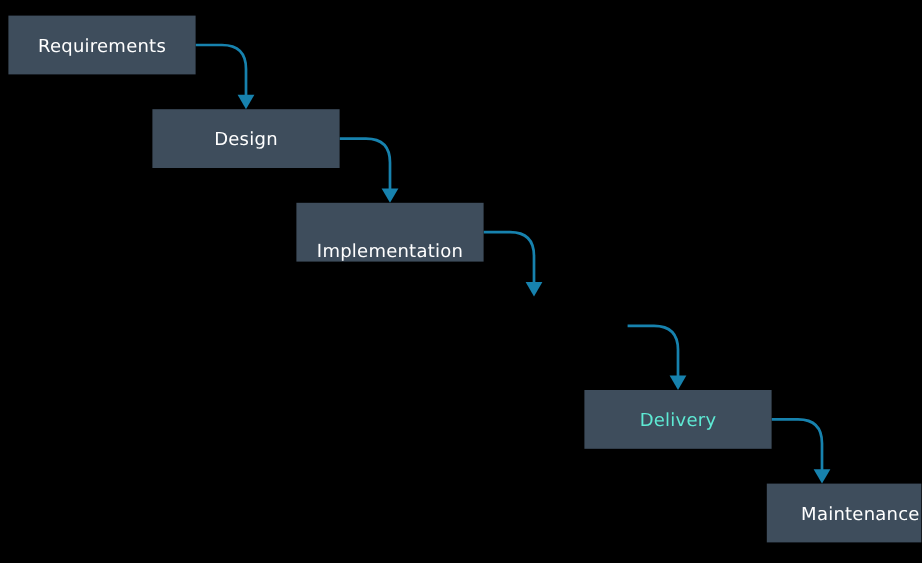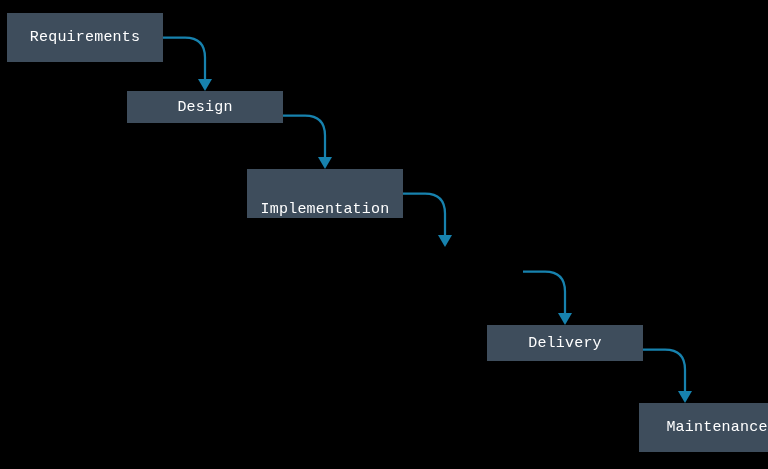--- a/index.html
+++ b/index.html
@@ -21,21 +21,20 @@
     width: 768px;
     height: 469px;
     pointer-events: none;
   }
   .box {
     position: absolute;
     display: flex;
     align-items: center;
     justify-content: center;
     box-sizing: border-box;
-    font-family: Liberation Mono, monospace;
   }
   .box span {
     font-size: 15px;
     font-weight: 400;
     letter-spacing: 0.2px;
     white-space: nowrap;
   }
 </style>
 </head>
 <body>
@@ -49,25 +48,25 @@
       <path d="M 403 193.5 L 425 193.5 Q 445 193.5 445 213.5 L 445 236" fill="none" stroke="#1782AE" stroke-width="2.25"></path>
       <polygon points="438,235 452,235 445,247" fill="#1782AE"></polygon>
       <path d="M 523 271.5 L 545 271.5 Q 565 271.5 565 291.5 L 565 314" fill="none" stroke="#1782AE" stroke-width="2.25"></path>
       <polygon points="558,313 572,313 565,325" fill="#1782AE"></polygon>
       <path d="M 643 349.5 L 665 349.5 Q 685 349.5 685 369.5 L 685 392" fill="none" stroke="#1782AE" stroke-width="2.25"></path>
       <polygon points="678,391 692,391 685,403" fill="#1782AE"></polygon>
     </svg>
 <div class="box" style="left: 7px; top: 13px; width: 156px; height: 49px; background: rgb(62, 77, 92); color: rgb(255, 255, 255);">
       <span>Requirements</span>
     </div>
-    <div class="box" style="left: 127px; top: 91px; width: 156px; height: 32px; background: rgb(62, 77, 92); color: rgb(255, 255, 255);">
+    <div class="box" style="left: 127px; top: 91px; width: 156px; height: 49px; background: rgb(62, 77, 92); color: rgb(255, 255, 255);">
       <span>Design</span>
     </div>
     <div class="box" style="left: 247px; top: 169px; width: 156px; height: 49px; background: rgb(62, 77, 92); color: rgb(255, 255, 255); align-items: flex-end;">
       <span>Implementation</span>
     </div>
-    <div class="box" style="left: 487px; top: 325px; width: 156px; height: 36px; background: rgb(62, 77, 92); color: #ffffff;">
+    <div class="box" style="left: 487px; top: 325px; width: 156px; height: 49px; background: rgb(62, 77, 92); color: #5eead4;">
       <span>Delivery</span>
     </div>
     <div class="box" style="left: 607px; top: 403px; width: 156px; height: 49px; background: rgb(62, 77, 92); color: rgb(255, 255, 255); margin-left: 32px;">
       <span>Maintenance</span>
     </div>
   </div>
 
 </body></html>

